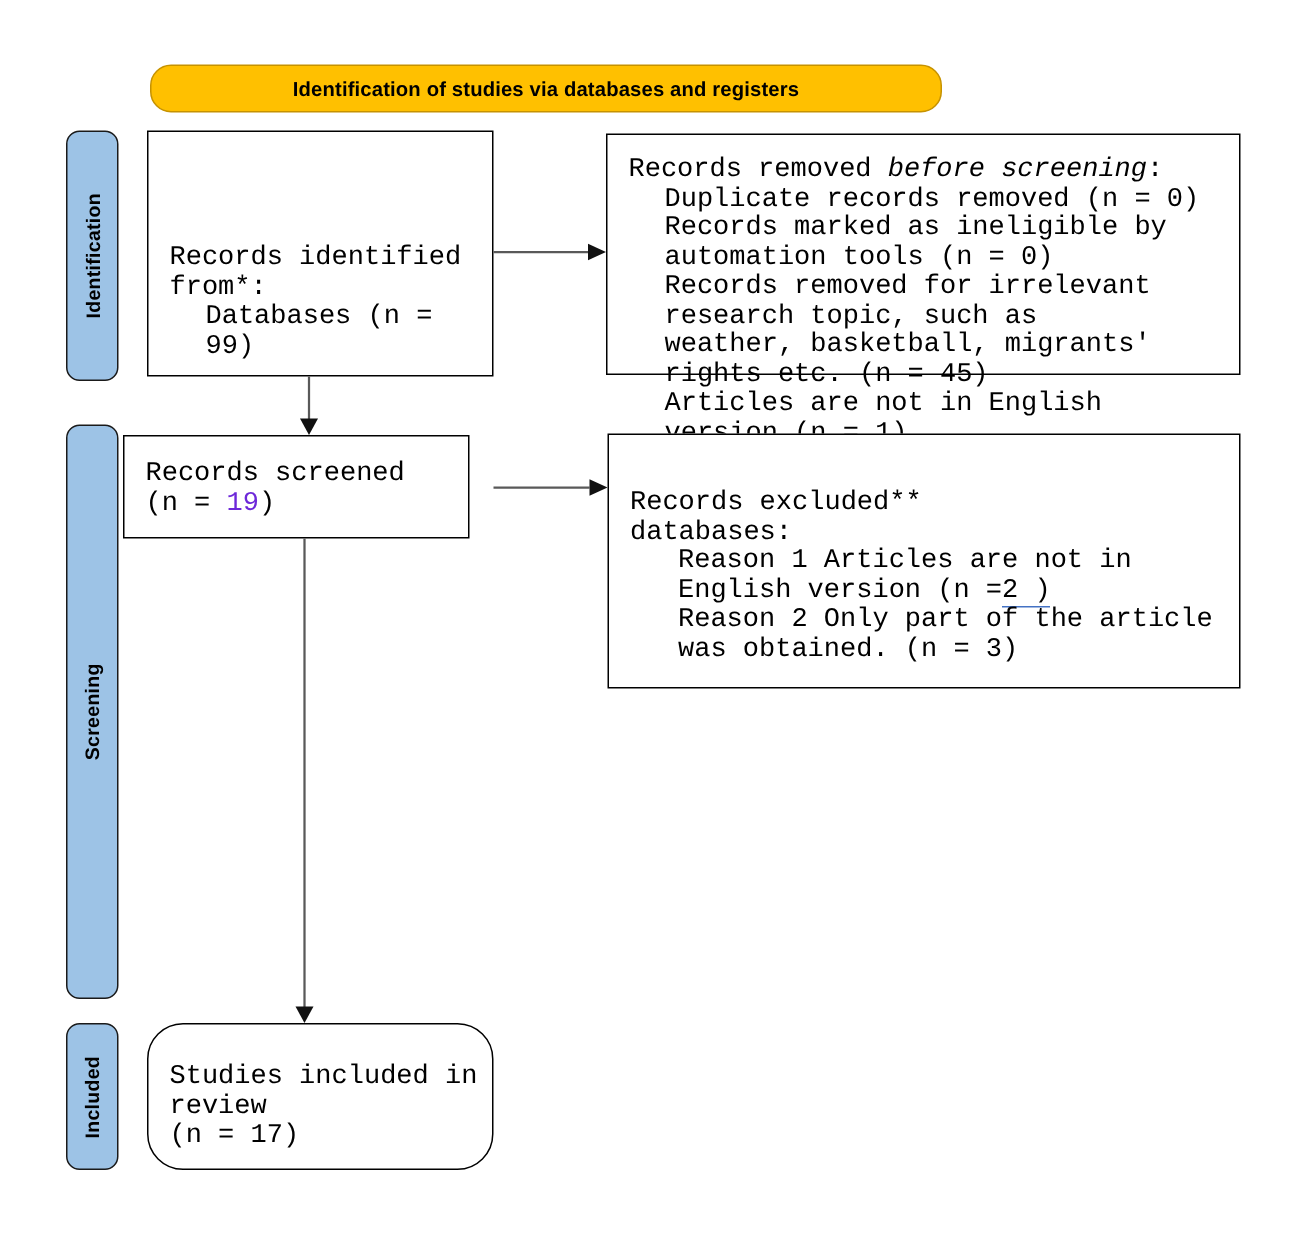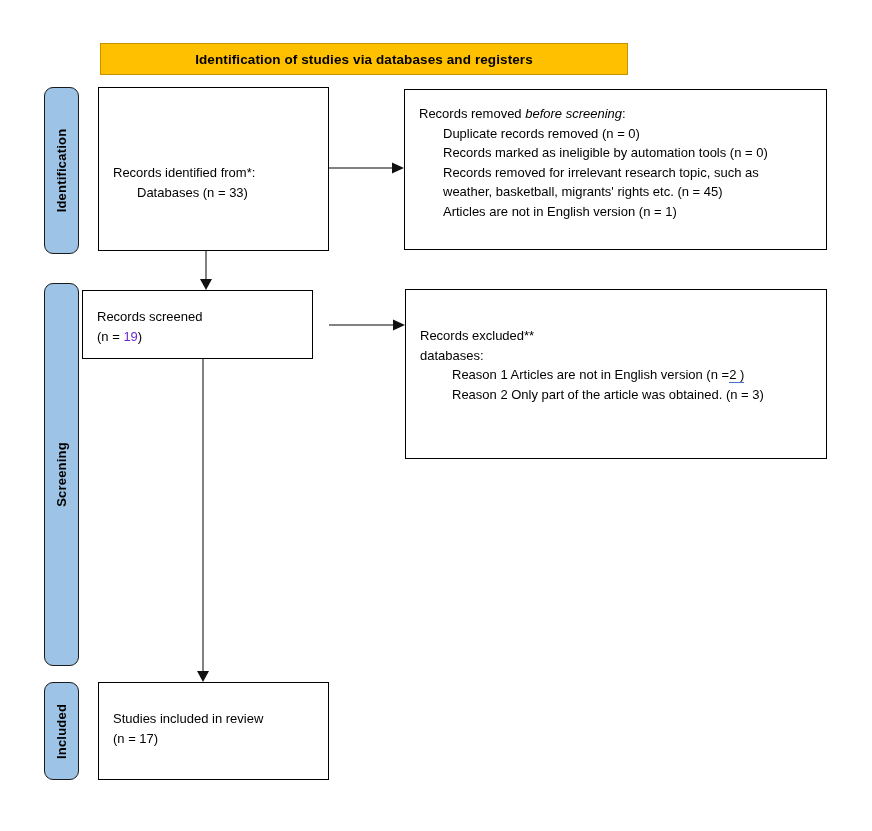--- a/index.html
+++ b/index.html
@@ -22,21 +22,21 @@
 
   
   .banner {
     position: absolute;
     left: 100px;
     top: 43px;
     width: 528px;
     height: 32px;
     background: #FFC000;
     border: 1px solid #C69200;
-    border-radius: 0;
+    border-radius: 14px;
     display: flex;
     align-items: center;
     justify-content: center;
     box-sizing: border-box;
   }
   .banner-text {
     font-size: 13.5px;
     font-weight: bold;
     letter-spacing: 0.1px;
     color: #000;
@@ -76,39 +76,40 @@
     box-sizing: border-box;
     padding: 0;
   }
   .box-inner {
     position: absolute;
     left: 14px;
     right: 8px;
   }
   .box p {
     margin: 0;
-    font-size: 13px;
+    font-size: 18px;
     line-height: 19.5px;
     color: #000;
+    font-family: Liberation Mono, monospace;
   }
   .indent { padding-left: 24px; }
   .indent2 { padding-left: 32px; }
   .red { color: #6d28d9; }
   .ital { font-style: italic; }
   .blue-underline {
     border-bottom: 1.5px solid #4472C4;
     padding-bottom: 0px;
   }
 
   
   #box-identified      { left: 98px;  top: 87px;  width: 231px; height: 164px; }
   #box-removed         { left: 404px; top: 89px;  width: 423px; height: 161px; }
   #box-screened        { left: 82px;  top: 290px; width: 231px; height: 69px;  }
   #box-excluded        { left: 405px; top: 289px; width: 422px; height: 170px; padding-left: 24px; }
-  #box-included        { left: 98px;  top: 682px; width: 231px; height: 98px;  }
+  #box-included        { left: 98px;  top: 682px; width: 231px; height: 98px; border-radius: 24px;  }
 
   #box-identified .box-inner { top: 54px; margin-top: 21px; }
   #box-removed .box-inner    { top: 14px; }
   #box-screened .box-inner   { top: 16px; }
   #box-excluded .box-inner   { top: 36px; }
   #box-included .box-inner   { top: 26px; }
 
   
   .arrow-svg {
     position: absolute;
@@ -139,21 +140,21 @@
     <span class="stage-label">Screening</span>
   </div>
 
   <div class="stage" id="stage-included">
     <span class="stage-label">Included</span>
   </div>
 
   <div class="box" id="box-identified">
     <div class="box-inner">
       <p>Records identified from*:</p>
-      <p class="indent">Databases (n = 33)</p>
+      <p class="indent">Databases (n = 99)</p>
     </div>
   </div>
 
   <div class="box" id="box-removed">
     <div class="box-inner">
       <p><span>Records removed </span><span class="ital">before screening</span><span>:</span></p>
       <p class="indent red">Duplicate records removed  (n = 0)</p>
       <p class="indent">Records marked as ineligible by automation tools (n = 0)</p>
       <p class="indent">Records removed for irrelevant research topic, such as</p>
       <p class="indent">weather, basketball, migrants' rights etc. (n = 45)</p>

